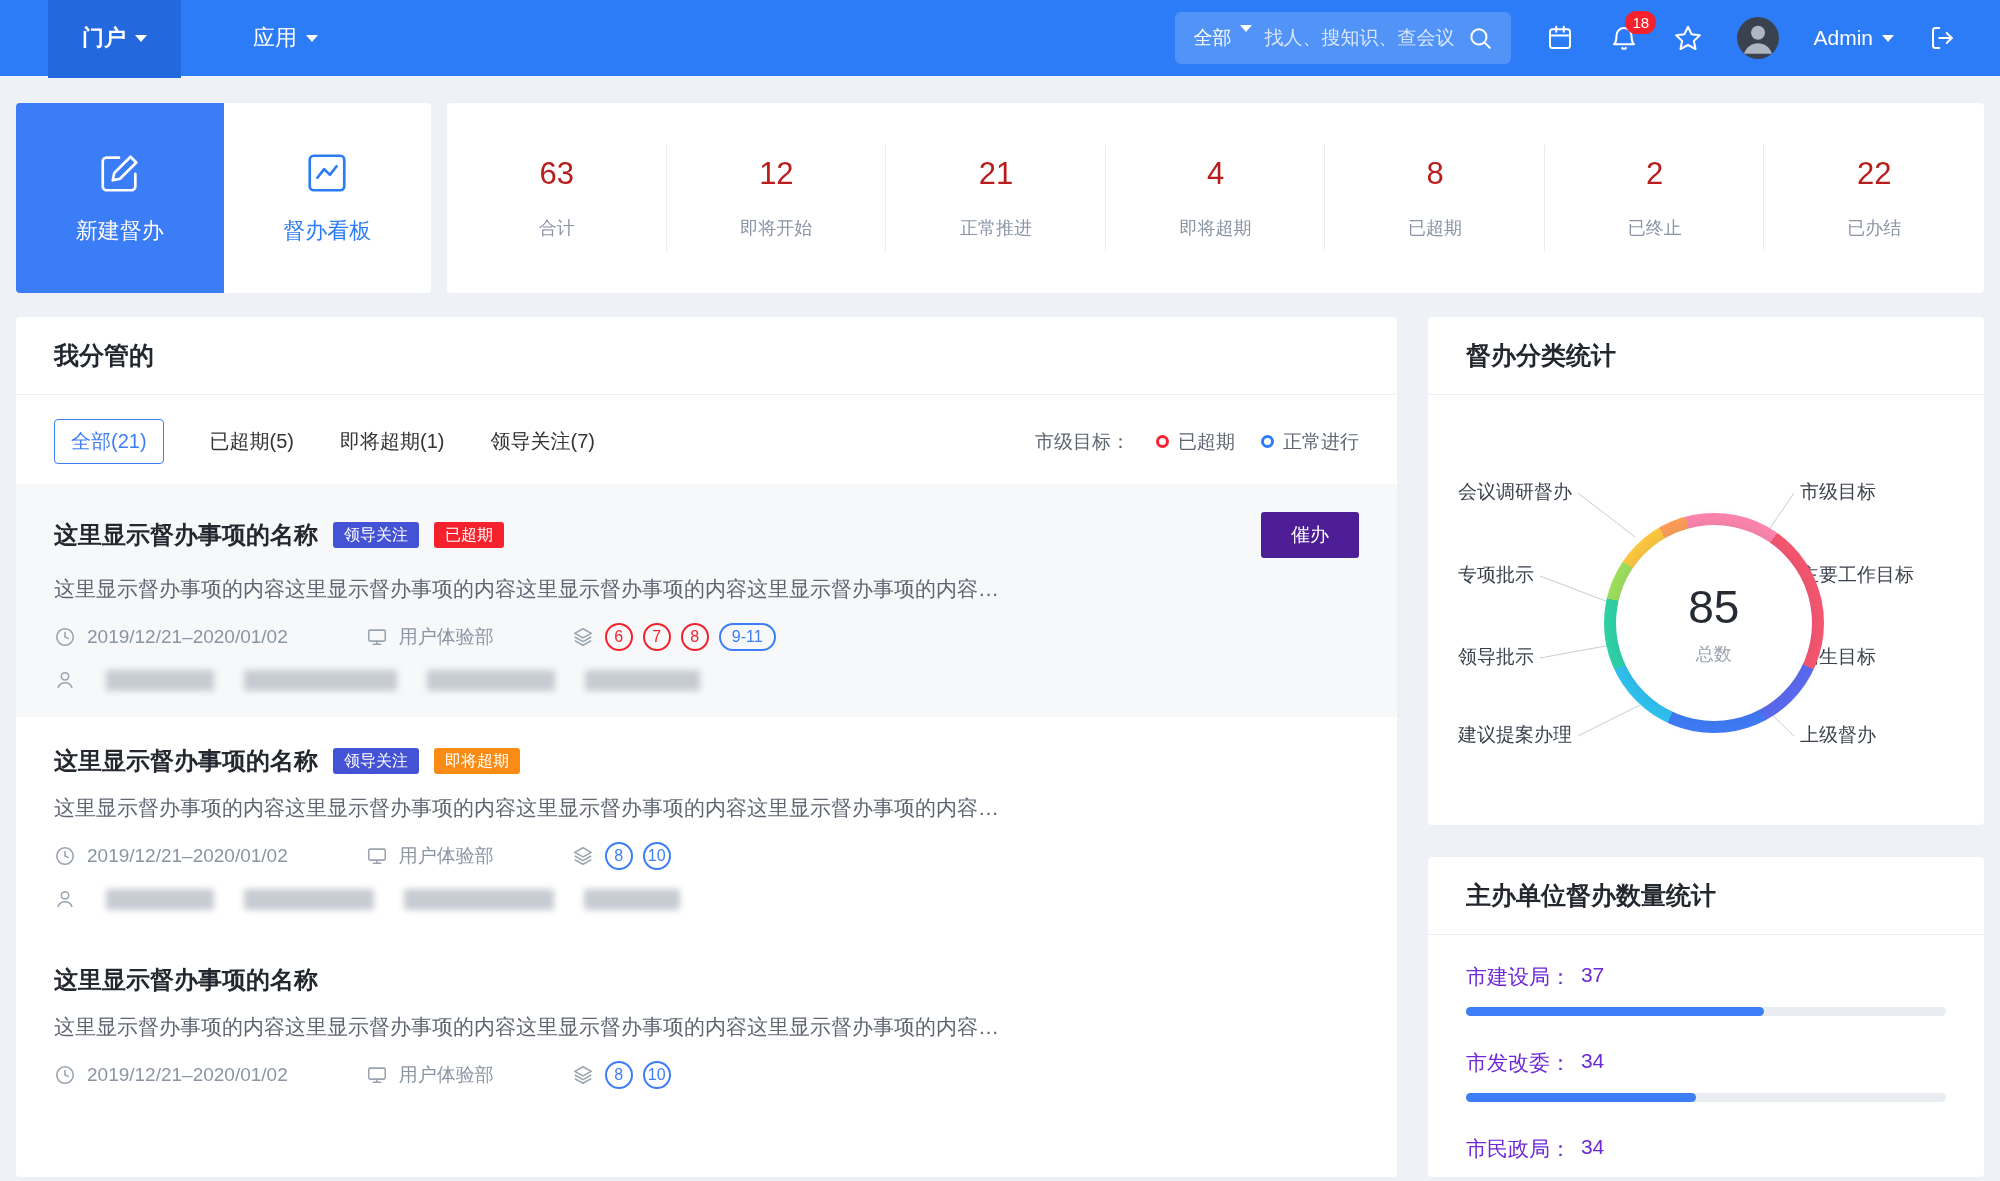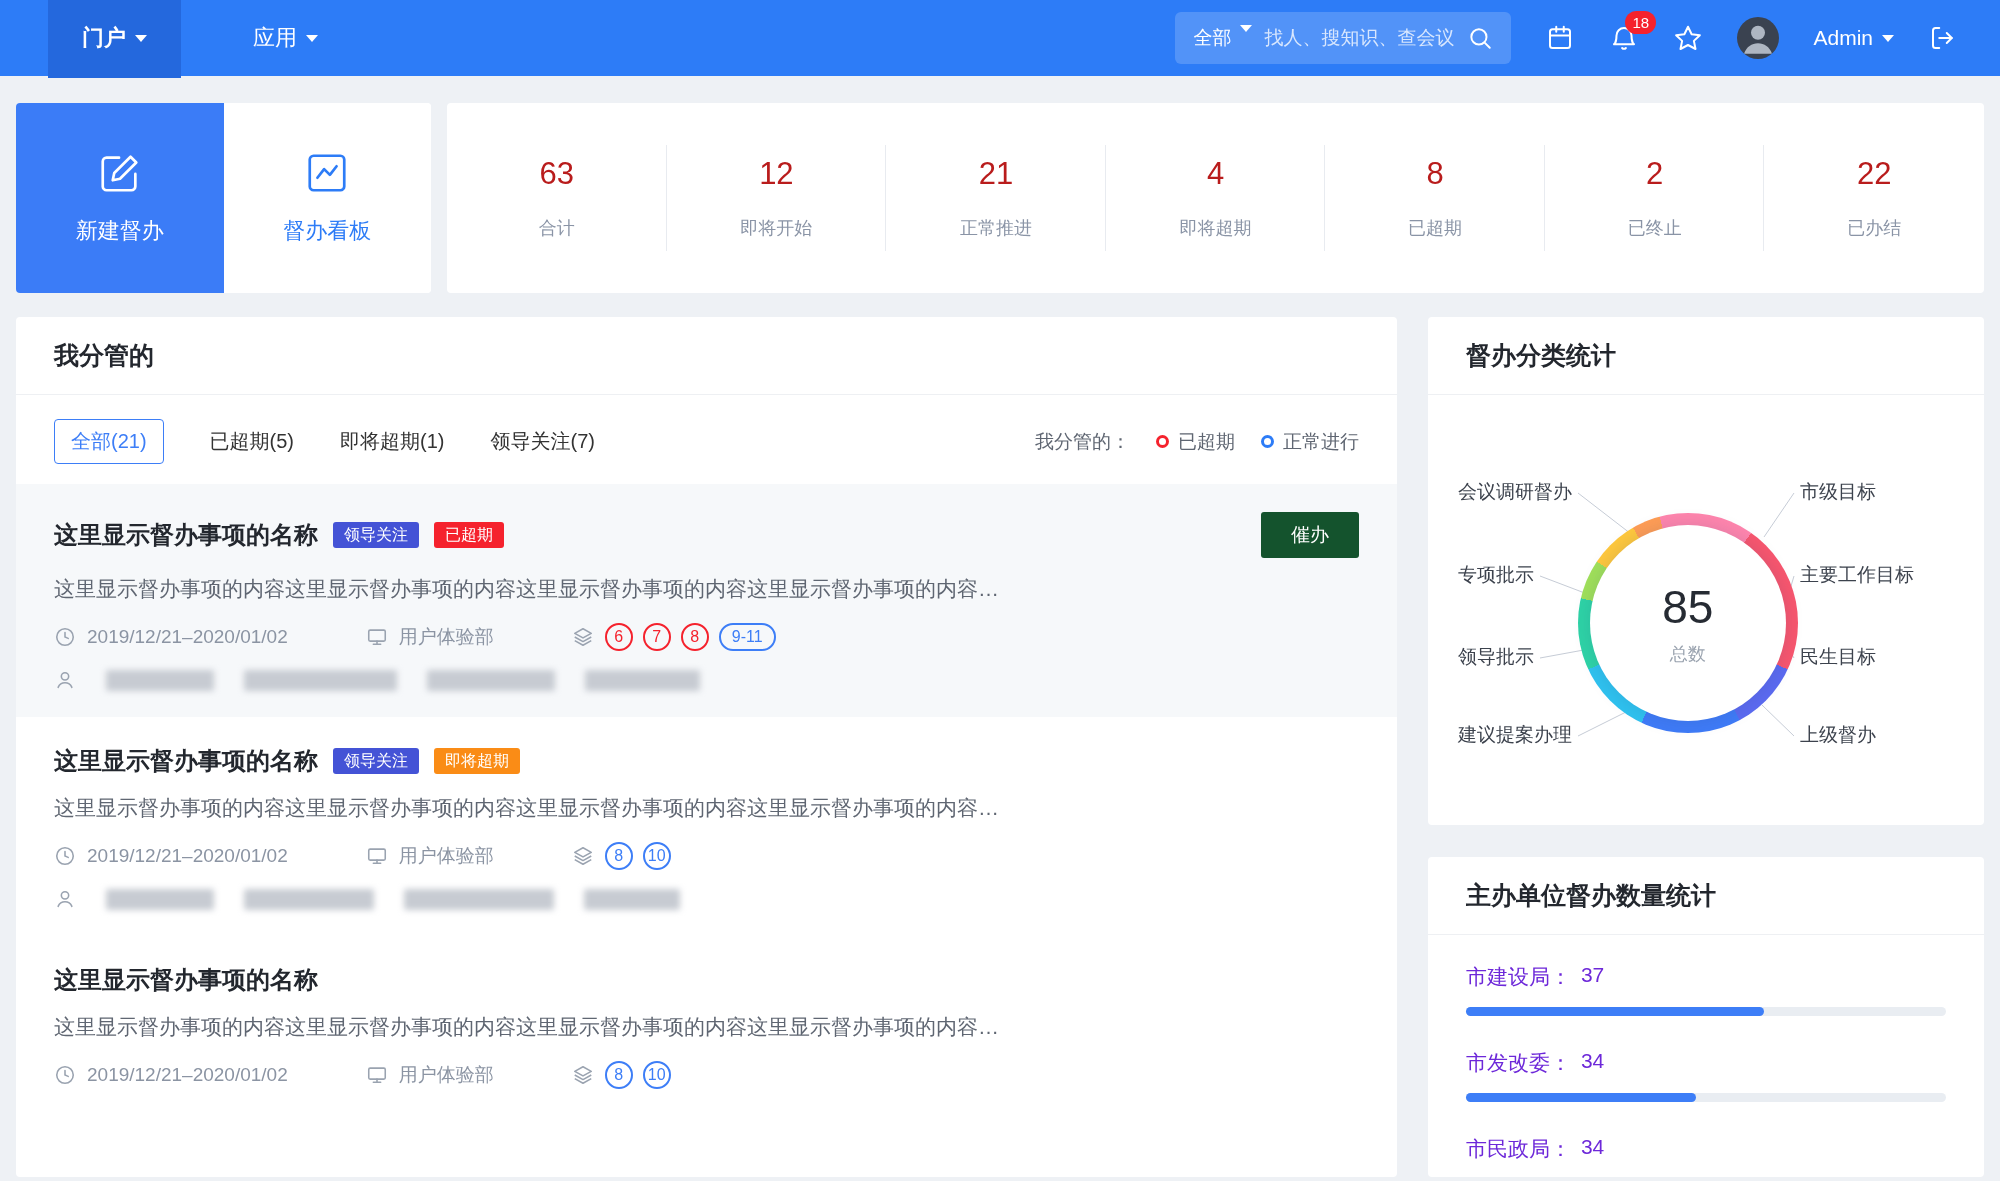--- a/index.html
+++ b/index.html
@@ -89,21 +89,21 @@
 
   .task-item { padding:28px 38px 26px; }
   .task-item.shaded { background:#f6f8fa; }
   .task-title-row { display:flex; align-items:center; gap:15px; }
   .task-title { font-size:24px; font-weight:bold; color:#23272e; }
   .badge { font-size:16px; color:#fff; padding:5px 11px; border-radius:3px; line-height:1; }
   .badge.blue { background:#4453d6; }
   .badge.red { background:#f5222d; }
   .badge.orange { background:#fa8c16; }
   .urge-btn {
-    margin-left:auto; background:#14532d; color:#fff; border:none; border-radius:3px;
+    margin-left:auto; background:#4c1d95; color:#fff; border:none; border-radius:3px;
     font-size:19px; padding:10px 30px; cursor:pointer; font-family:inherit;
   }
   .task-desc {
     margin-top:17px; font-size:21px; color:#5f6672;
     white-space:nowrap; overflow:hidden; text-overflow:ellipsis; max-width:1080px;
   }
   .task-meta { margin-top:20px; display:flex; align-items:center; color:#8b94a3; font-size:19px; }
   .meta-group { display:flex; align-items:center; gap:11px; }
   .meta-group + .meta-group { margin-left:78px; }
   .stage-chips { display:flex; align-items:center; gap:10px; }
@@ -115,21 +115,21 @@
   .stage-chip.blue { border-color:#3d7ef7; color:#3d7ef7; }
   .stage-chip.pill { border-radius:16px; padding:0 11px; }
   .task-names { margin-top:18px; display:flex; align-items:center; gap:30px; }
   .blur-name { height:21px; border-radius:2px; background:#c7cbd2; filter:blur(3px); }
 
   
   .right-col { display:flex; flex-direction:column; gap:32px; width:559px; }
   .category-card { height:508px; overflow:hidden; }
   .chart-area { position:relative; height:430px; }
   .donut {
-    position:absolute; left:150px; top:118px; width:220px; height:220px; border-radius:50%;
+    position:absolute; left:176px; top:118px; width:220px; height:220px; border-radius:50%;
     background:conic-gradient(from 0deg,
       #ff85ad 0deg 35deg, #f8566e 35deg 115deg, #5b6af0 115deg 152deg,
       #3f7bf7 152deg 205deg, #2fc2ef 205deg 245deg, #2ed3a6 245deg 283deg,
       #a0e05a 283deg 304deg, #ffc83d 304deg 330deg, #ff9d55 330deg 345deg, #ff85ad 345deg 360deg);
     display:flex; align-items:center; justify-content:center;
   }
   .donut::before {
     content:""; position:absolute; inset:12px; background:#fff; border-radius:50%;
     box-shadow:0 0 18px rgba(42,70,120,.16);
   }
@@ -277,21 +277,21 @@
 
   <div class="card task-panel">
     <div class="panel-header">我分管的</div>
 
     <div class="tabs-row">
       <span class="tab active">全部(21)</span>
       <span class="tab">已超期(5)</span>
       <span class="tab">即将超期(1)</span>
       <span class="tab">领导关注(7)</span>
       <span class="legend">
-        <span>我分管的：</span>
+        <span>市级目标：</span>
         <span class="legend-item">
           <span class="legend-dot red"></span>
           <span>已超期</span>
         </span>
         <span class="legend-item">
           <span class="legend-dot blue"></span>
           <span>正常进行</span>
         </span>
       </span>
     </div>

